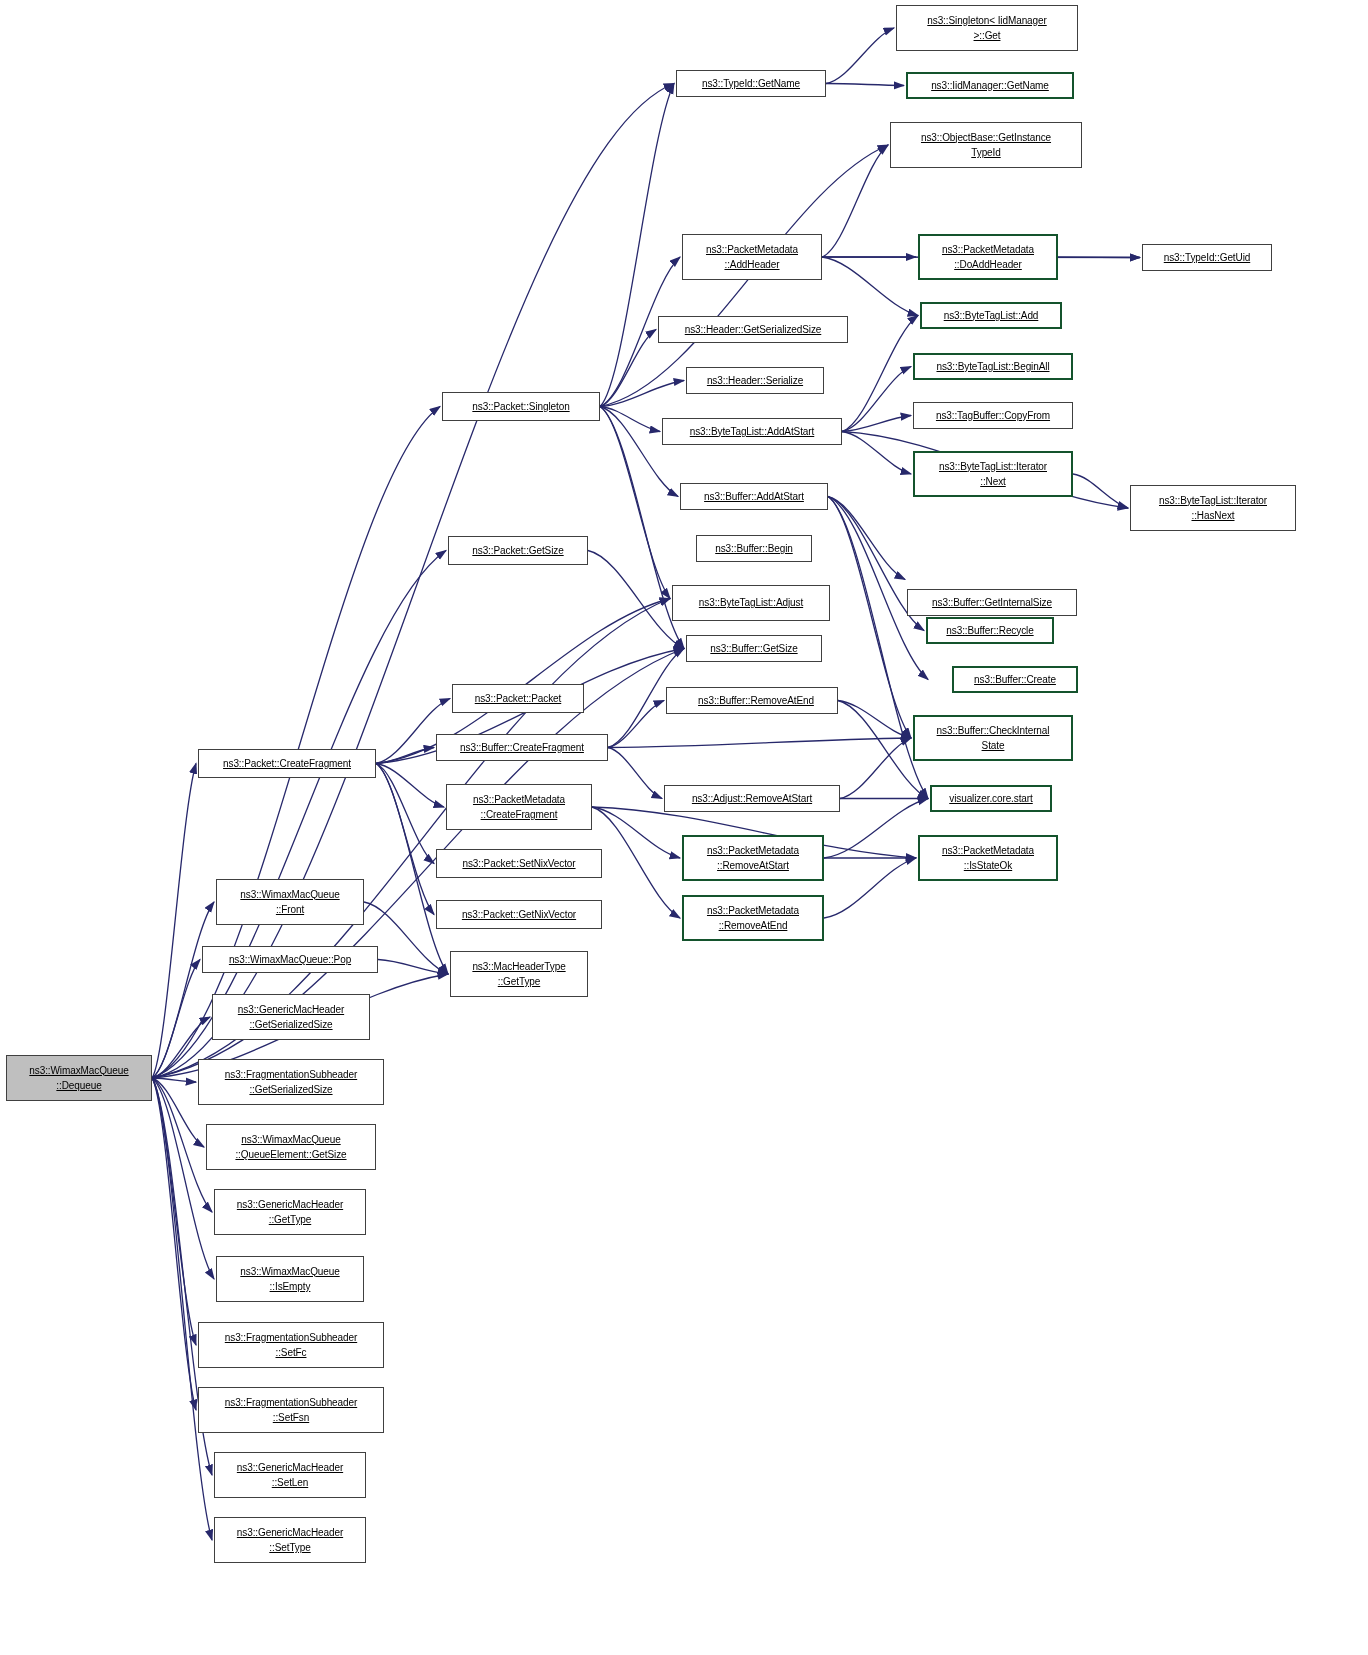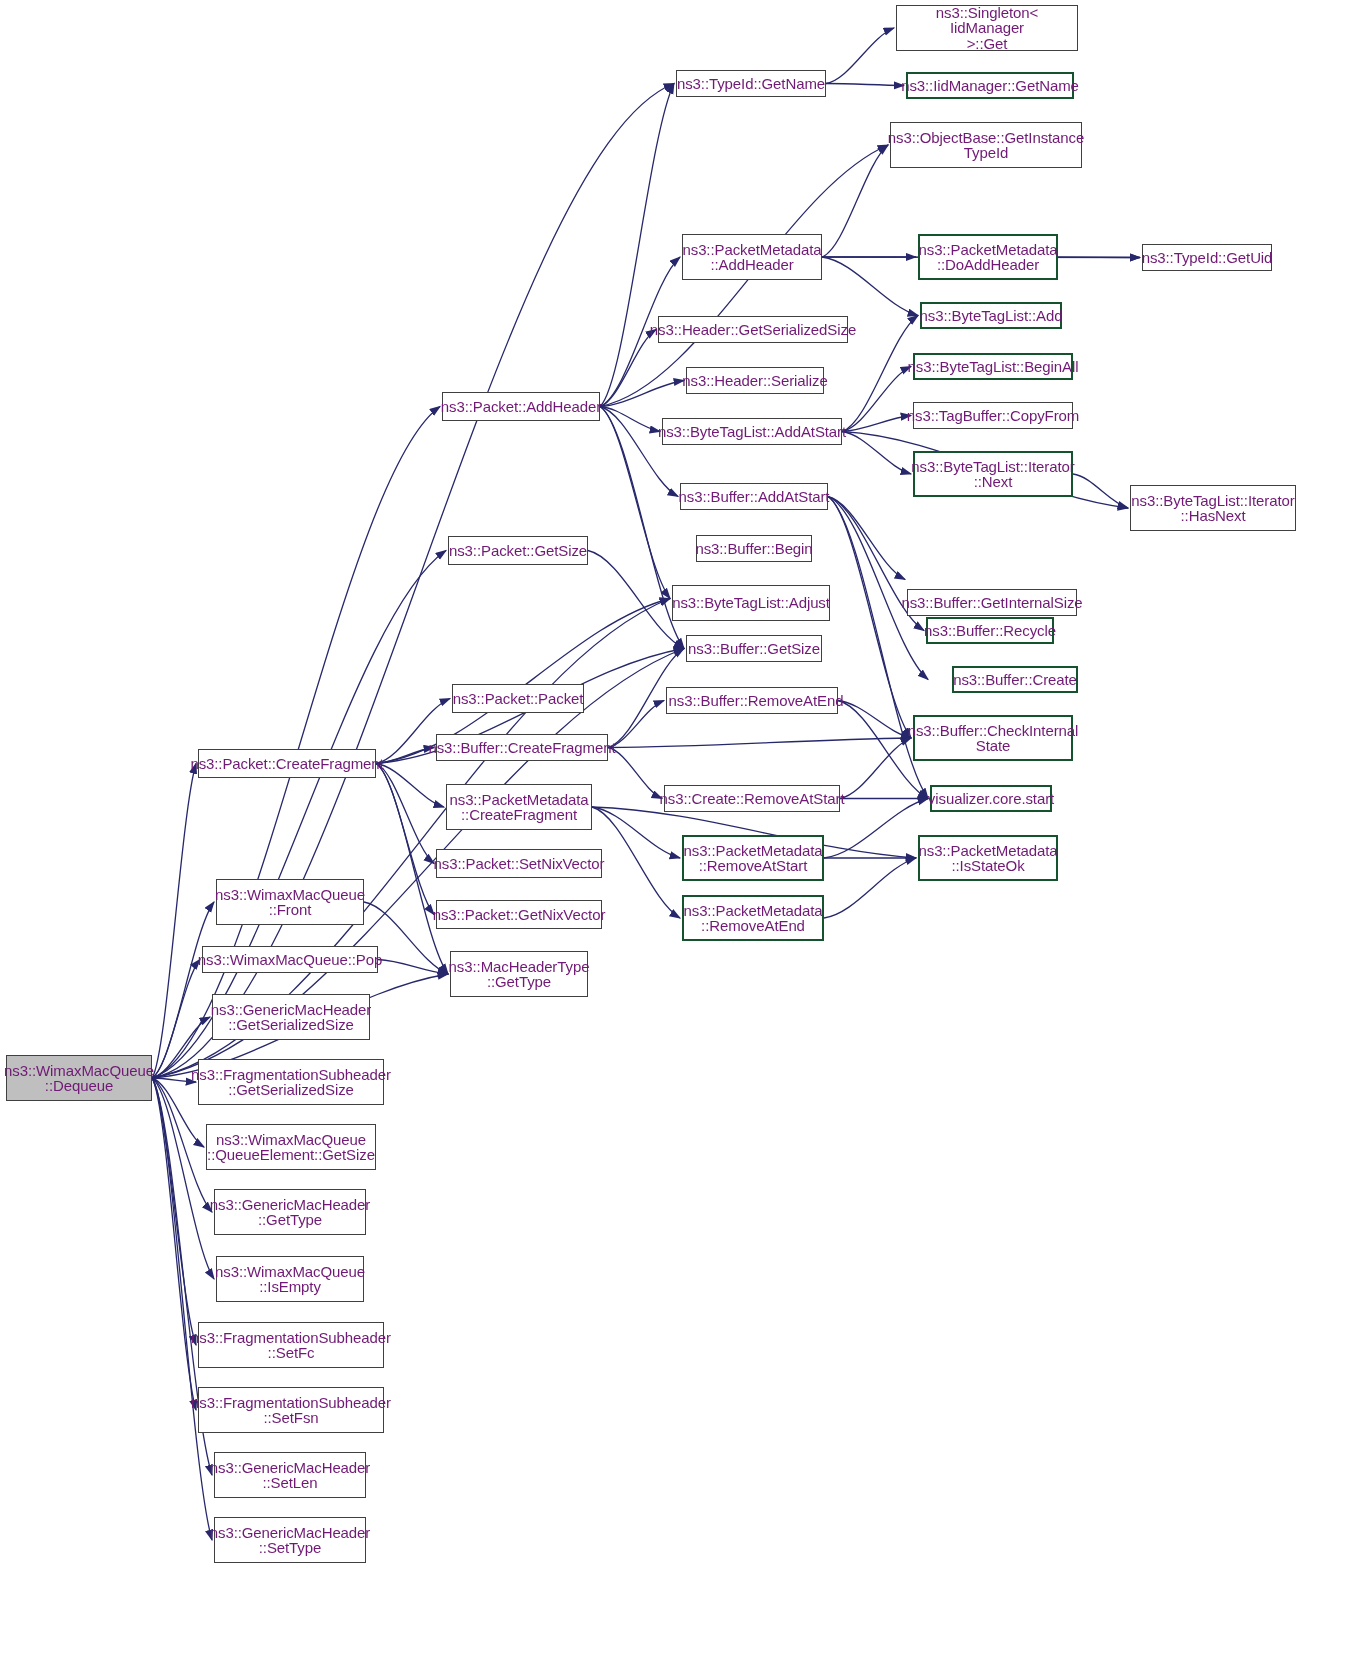--- a/index.html
+++ b/index.html
@@ -11,26 +11,27 @@
     overflow:hidden;
   }
   #edges{position:absolute;left:0;top:0;width:1368px;height:1655px;}
   .node{
     position:absolute;
     box-sizing:border-box;
     display:flex;align-items:center;justify-content:center;
     text-align:center;
     background:#ffffff;
     border:1px solid #404040;
-    color:#701a75;
-    font-size:15px;
+    color:#000000;
+    font-size:10px;
     line-height:15.5px;
     letter-spacing:-0.1px;
     white-space:pre-line;
     z-index:5;
+    text-decoration:underline;
   }
   .node.red{border:2px solid #14532d;}
   .node.root{background:#bfbfbf;border:1px solid #404040;}
 </style>
 </head>
 <body>
 
 <div id="canvas">
   <svg id="edges" viewBox="0 0 1368 1655" xmlns="http://www.w3.org/2000/svg">
     <defs>
@@ -107,21 +108,21 @@
         <path d="M 824,858 C 856.2,858 883.8,858 916,858" fill="none" stroke="#27286b" stroke-width="1.3" marker-end="url(#ah)"></path>
         <path d="M 824,858 C 860.4,853.5375 891.6,808.3175 928,798.5" fill="none" stroke="#27286b" stroke-width="1.3" marker-end="url(#ah)"></path>
         <path d="M 824,918 C 856.2,913.5 883.8,867.9 916,858" fill="none" stroke="#27286b" stroke-width="1.3" marker-end="url(#ah)"></path>
         <path d="M 364,902 C 393.4,907.4 418.6,962.12 448,974" fill="none" stroke="#27286b" stroke-width="1.3" marker-end="url(#ah)"></path>
         <path d="M 378,959.5 C 402.5,960.5875 423.5,971.6075 448,974" fill="none" stroke="#27286b" stroke-width="1.3" marker-end="url(#ah)"></path>
       </g>
   </svg>
   <div id="node-layer">
       <div class="node root" style="left: 6px; top: 1055px; width: 146px; height: 46px;">ns3::WimaxMacQueue
 ::Dequeue</div>
-      <div class="node" style="left: 442px; top: 392px; width: 158px; height: 29px;">ns3::Packet::AddHeader</div>
+      <div class="node" style="left: 442px; top: 392px; width: 158px; height: 29px;">ns3::Packet::Singleton</div>
       <div class="node" style="left: 448px; top: 536px; width: 140px; height: 29px;">ns3::Packet::GetSize</div>
       <div class="node" style="left: 452px; top: 684px; width: 132px; height: 29px;">ns3::Packet::Packet</div>
       <div class="node" style="left: 198px; top: 749px; width: 178px; height: 29px;">ns3::Packet::CreateFragment</div>
       <div class="node" style="left: 446px; top: 784px; width: 146px; height: 46px;">ns3::PacketMetadata
 ::CreateFragment</div>
       <div class="node" style="left: 436px; top: 849px; width: 166px; height: 29px;">ns3::Packet::SetNixVector</div>
       <div class="node" style="left: 436px; top: 900px; width: 166px; height: 29px;">ns3::Packet::GetNixVector</div>
       <div class="node" style="left: 450px; top: 951px; width: 138px; height: 46px;">ns3::MacHeaderType
 ::GetType</div>
       <div class="node" style="left: 216px; top: 879px; width: 148px; height: 46px;">ns3::WimaxMacQueue
@@ -150,21 +151,21 @@
 ::AddHeader</div>
       <div class="node" style="left: 658px; top: 316px; width: 190px; height: 27px;">ns3::Header::GetSerializedSize</div>
       <div class="node" style="left: 686px; top: 367px; width: 138px; height: 27px;">ns3::Header::Serialize</div>
       <div class="node" style="left: 662px; top: 418px; width: 180px; height: 27px;">ns3::ByteTagList::AddAtStart</div>
       <div class="node" style="left: 680px; top: 483px; width: 148px; height: 27px;">ns3::Buffer::AddAtStart</div>
       <div class="node" style="left: 696px; top: 535px; width: 116px; height: 27px;">ns3::Buffer::Begin</div>
       <div class="node" style="left: 672px; top: 585px; width: 158px; height: 36px;">ns3::ByteTagList::Adjust</div>
       <div class="node" style="left: 686px; top: 635px; width: 136px; height: 27px;">ns3::Buffer::GetSize</div>
       <div class="node" style="left: 666px; top: 687px; width: 172px; height: 27px; padding-left: 8px;">ns3::Buffer::RemoveAtEnd</div>
       <div class="node" style="left: 436px; top: 734px; width: 172px; height: 27px;">ns3::Buffer::CreateFragment</div>
-      <div class="node" style="left: 664px; top: 785px; width: 176px; height: 27px;">ns3::Create::RemoveAtStart</div>
+      <div class="node" style="left: 664px; top: 785px; width: 176px; height: 27px;">ns3::Adjust::RemoveAtStart</div>
       <div class="node red" style="left: 682px; top: 835px; width: 142px; height: 46px;">ns3::PacketMetadata
 ::RemoveAtStart</div>
       <div class="node red" style="left: 682px; top: 895px; width: 142px; height: 46px;">ns3::PacketMetadata
 ::RemoveAtEnd</div>
       <div class="node" style="left: 896px; top: 5px; width: 182px; height: 46px;">ns3::Singleton&lt; IidManager
 &gt;::Get</div>
       <div class="node red" style="left: 906px; top: 72px; width: 168px; height: 27px;">ns3::IidManager::GetName</div>
       <div class="node" style="left: 890px; top: 122px; width: 192px; height: 46px;">ns3::ObjectBase::GetInstance
 TypeId</div>
       <div class="node red" style="left: 918px; top: 234px; width: 140px; height: 46px;">ns3::PacketMetadata

